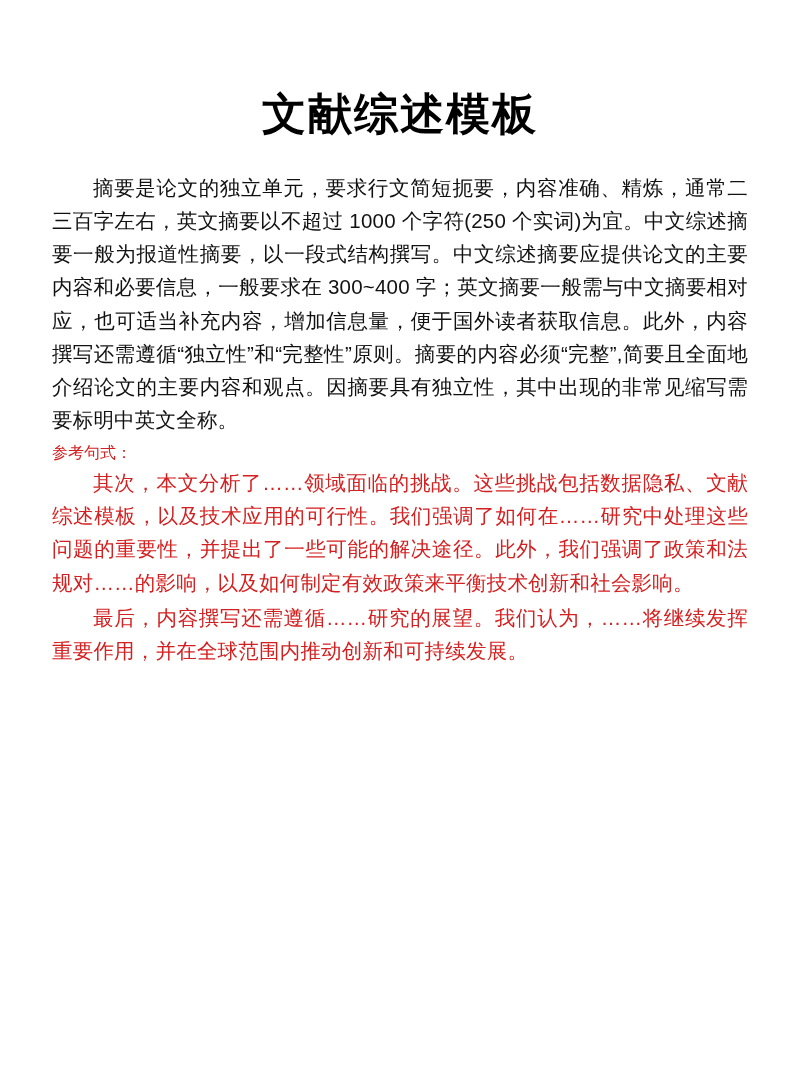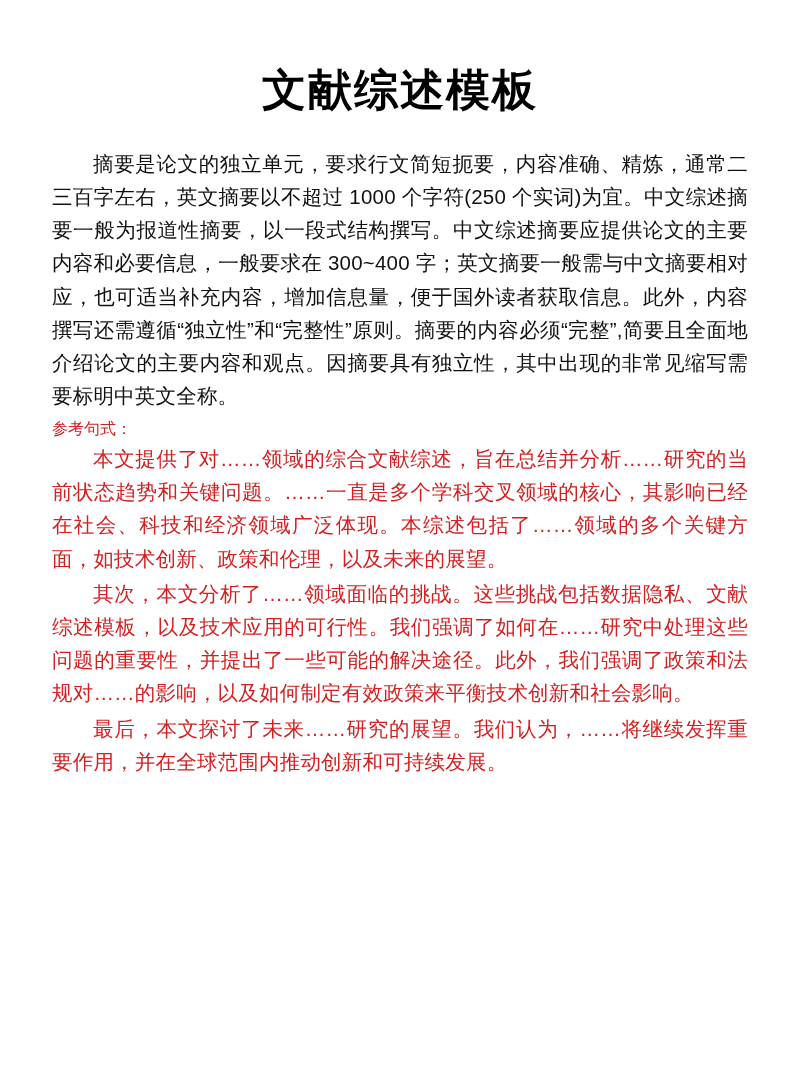--- a/index.html
+++ b/index.html
@@ -11,21 +11,21 @@
     width: 800px;
     height: 1068px;
     font-family: "Liberation Sans", sans-serif;
     color: #111111;
     overflow: hidden;
   }
   .page {
     box-sizing: border-box;
     width: 800px;
     height: 1068px;
-    padding: 52px 52px 20px 52px;
+    padding: 76px 52px 20px 52px;
     background: #ffffff;
   }
   .doc-title {
     text-align: center;
     font-size: 44px;
     font-weight: 700;
     letter-spacing: 2px;
     color: #000000;
     margin: 12px 0 30px 0;
     line-height: 1.2;
@@ -68,17 +68,16 @@
 
 <div class="page">
 
   <h1 class="doc-title">文献综述模板</h1>
 
 
   <p class="body-para">摘要是论文的独立单元，要求行文简短扼要，内容准确、精炼，通常二三百字左右，英文摘要以不超过 1000 个字符(250 个实词)为宜。中文综述摘要一般为报道性摘要，以一段式结构撰写。中文综述摘要应提供论文的主要内容和必要信息，一般要求在 300~400 字；英文摘要一般需与中文摘要相对应，也可适当补充内容，增加信息量，便于国外读者获取信息。此外，内容撰写还需遵循“独立性”和“完整性”原则。摘要的内容必须“完整”,简要且全面地介绍论文的主要内容和观点。因摘要具有独立性，其中出现的非常见缩写需要标明中英文全称。</p>
 
   <p class="sub-label">参考句式：</p>
 
-  <p class="red-para">本文提供了对……领域的综合文献综述，旨在总结并分析……研究的当前状态趋势和关键问题。……一直是多个学科交叉领域的核心，其影响已经在社会、科技和经济领域广泛体现。本综述包括了……领域的多个关键方面，如技术创新、政策和伦理，以及未来的展望。</p>
   <p class="red-para">其次，本文分析了……领域面临的挑战。这些挑战包括数据隐私、文献综述模板，以及技术应用的可行性。我们强调了如何在……研究中处理这些问题的重要性，并提出了一些可能的解决途径。此外，我们强调了政策和法规对……的影响，以及如何制定有效政策来平衡技术创新和社会影响。</p>
-  <p class="red-para">最后，本文探讨了未来……研究的展望。我们认为，……将继续发挥重要作用，并在全球范围内推动创新和可持续发展。</p>
+  <p class="red-para">最后，内容撰写还需遵循……研究的展望。我们认为，……将继续发挥重要作用，并在全球范围内推动创新和可持续发展。</p>
 
 </div>
 
 </body></html>

